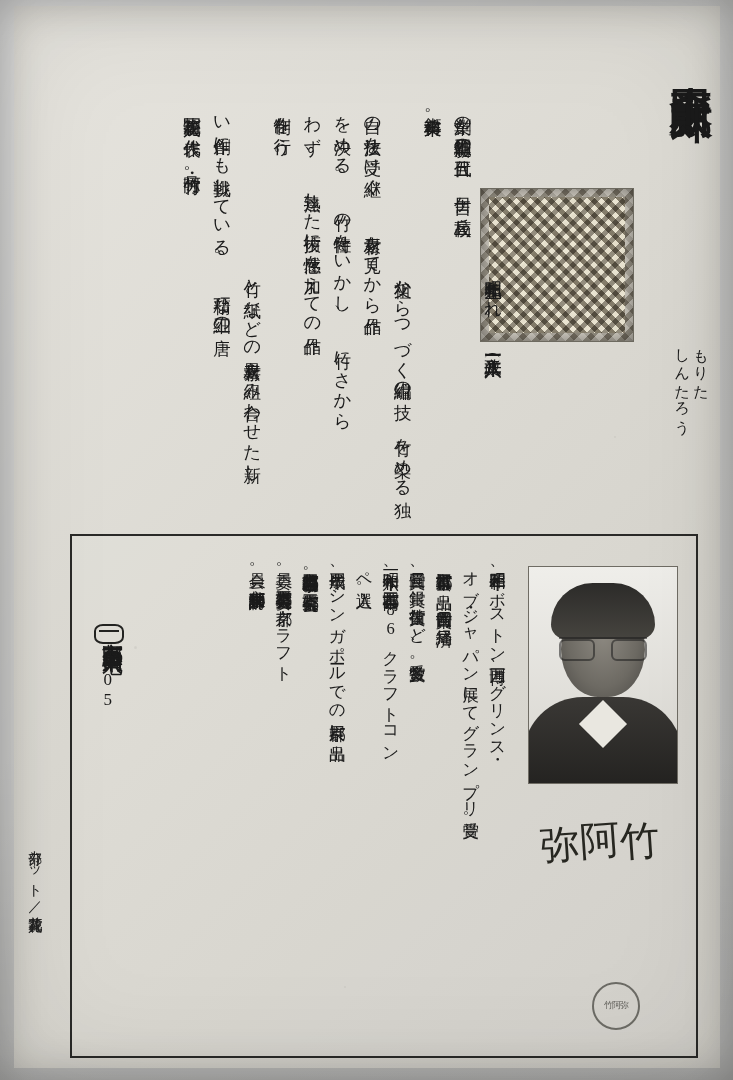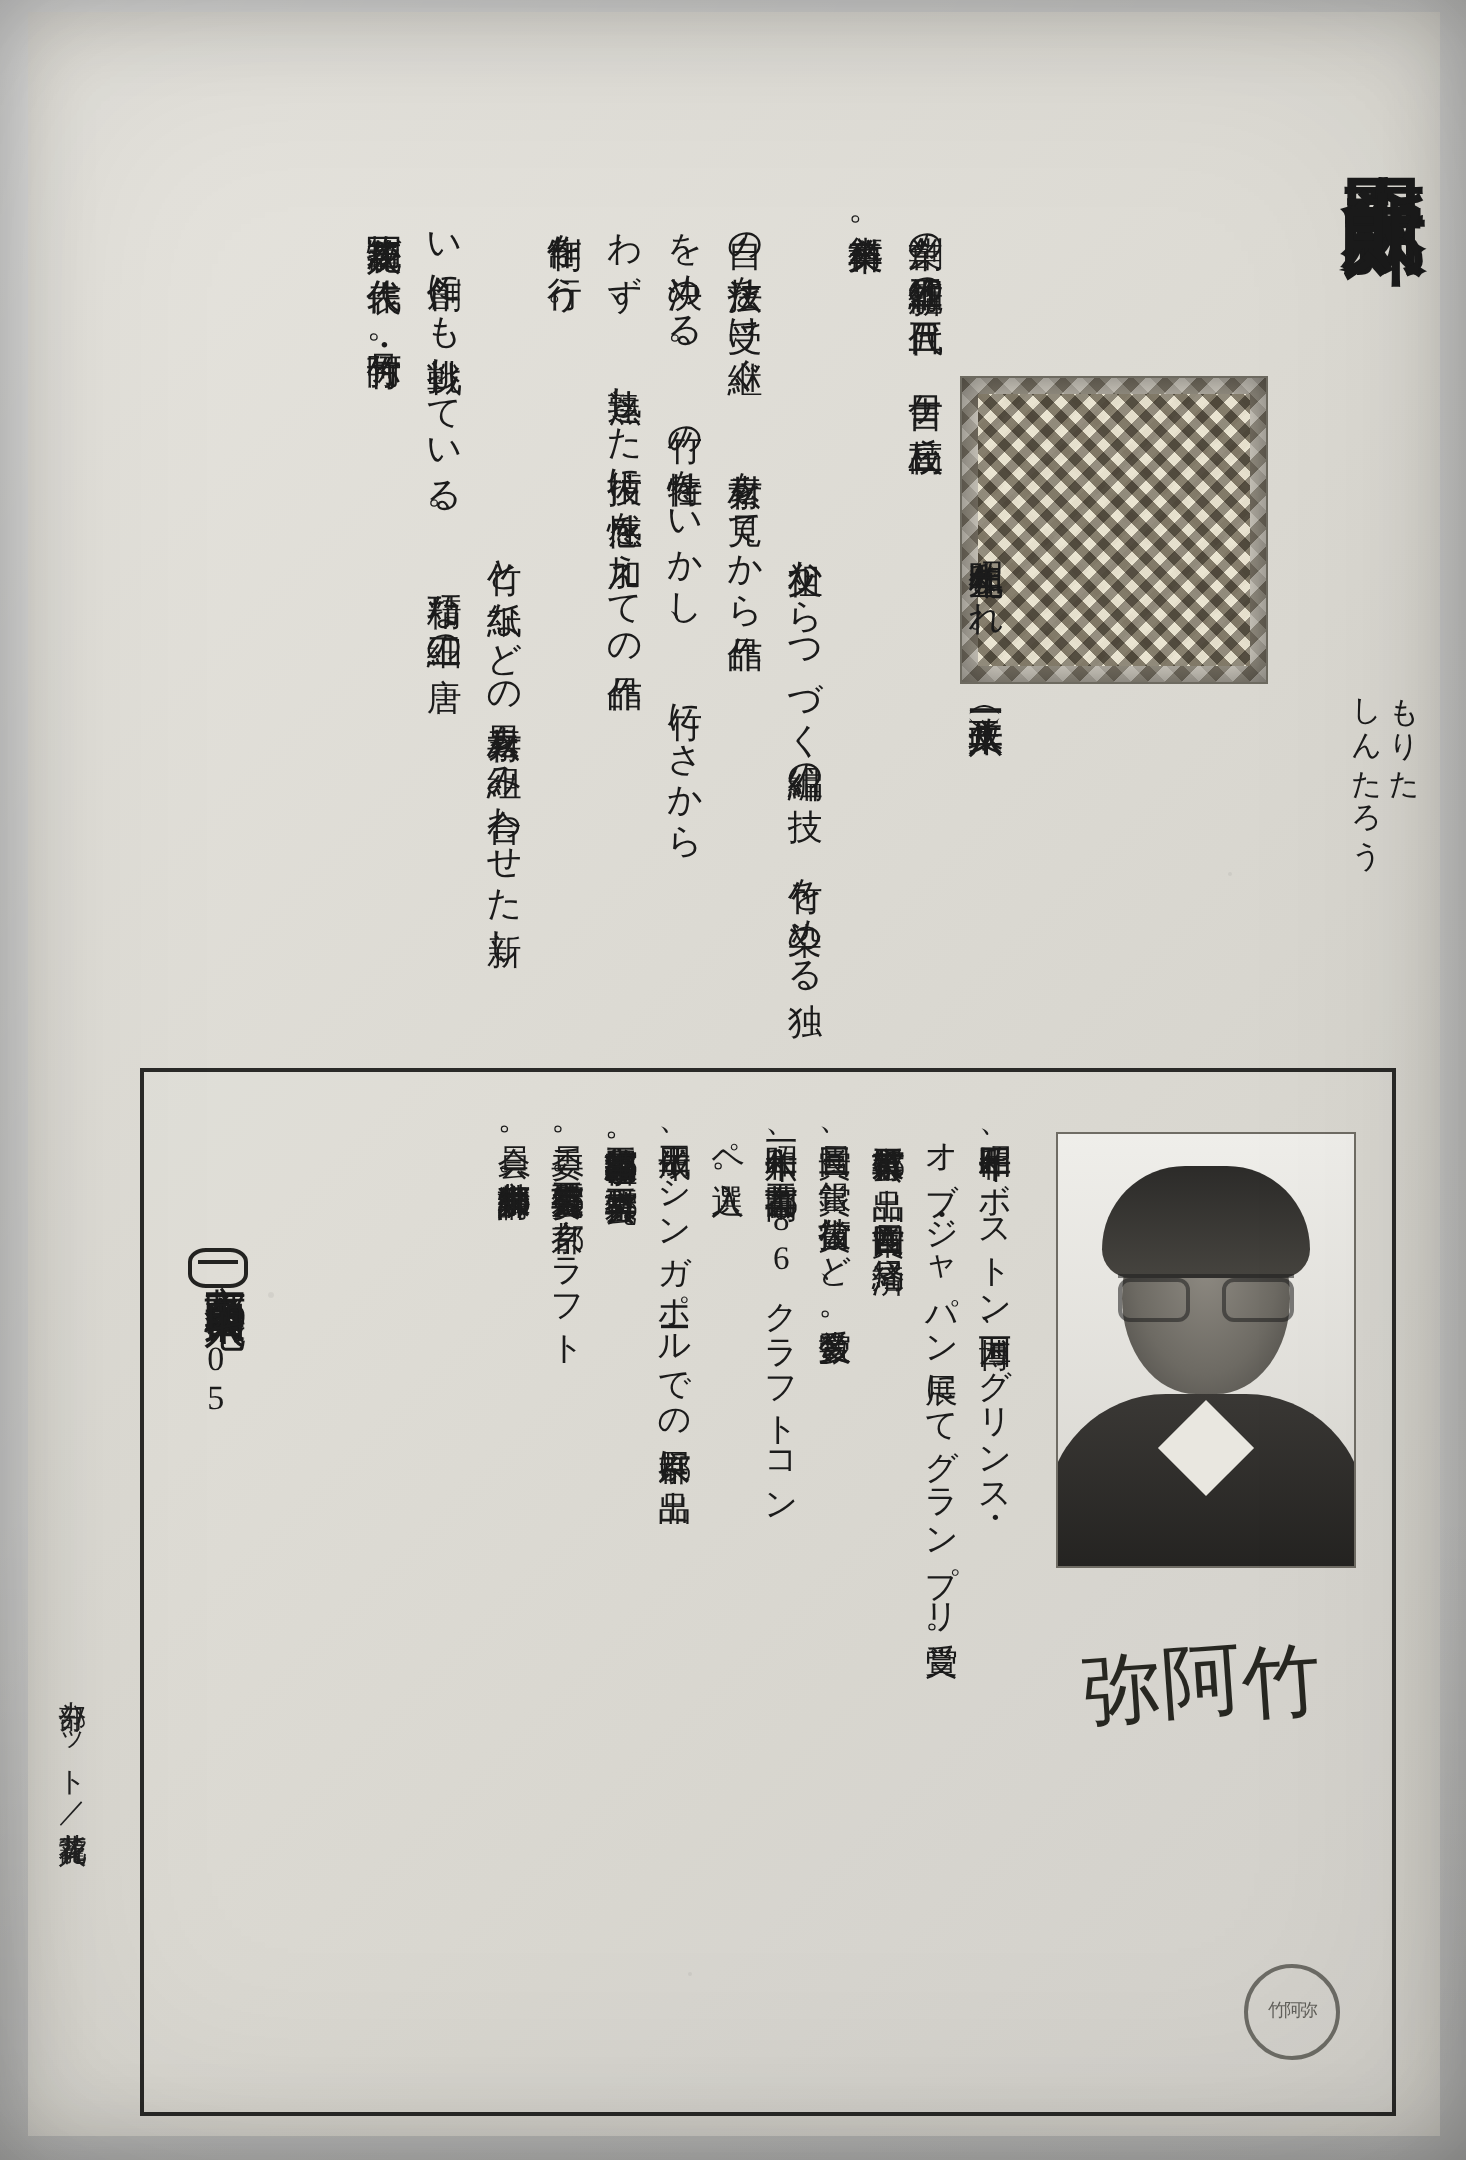--- a/index.html
+++ b/index.html
@@ -206,21 +206,21 @@
     color: #15150f;
     font-size: 40px;
     line-height: 1.0;
     font-family: "DejaVu Serif", serif;
     transform: rotate(-4deg);
     opacity: 0.9;
   }
 
   #seal {
     position: absolute;
-    right: 26px;
+    right: 56px;
     bottom: 26px;
     width: 44px;
     height: 44px;
     border: 2px solid #5b5a54;
     border-radius: 50%;
     color: #4e4d48;
     font-size: 9px;
     line-height: 1.05;
     display: flex;
     align-items: center;

